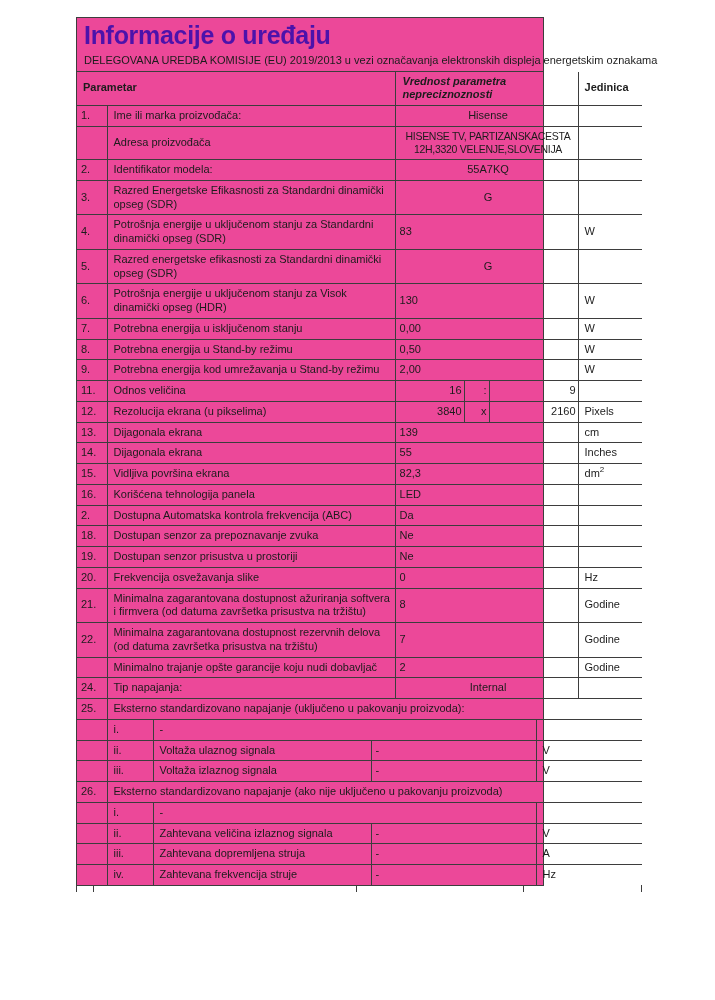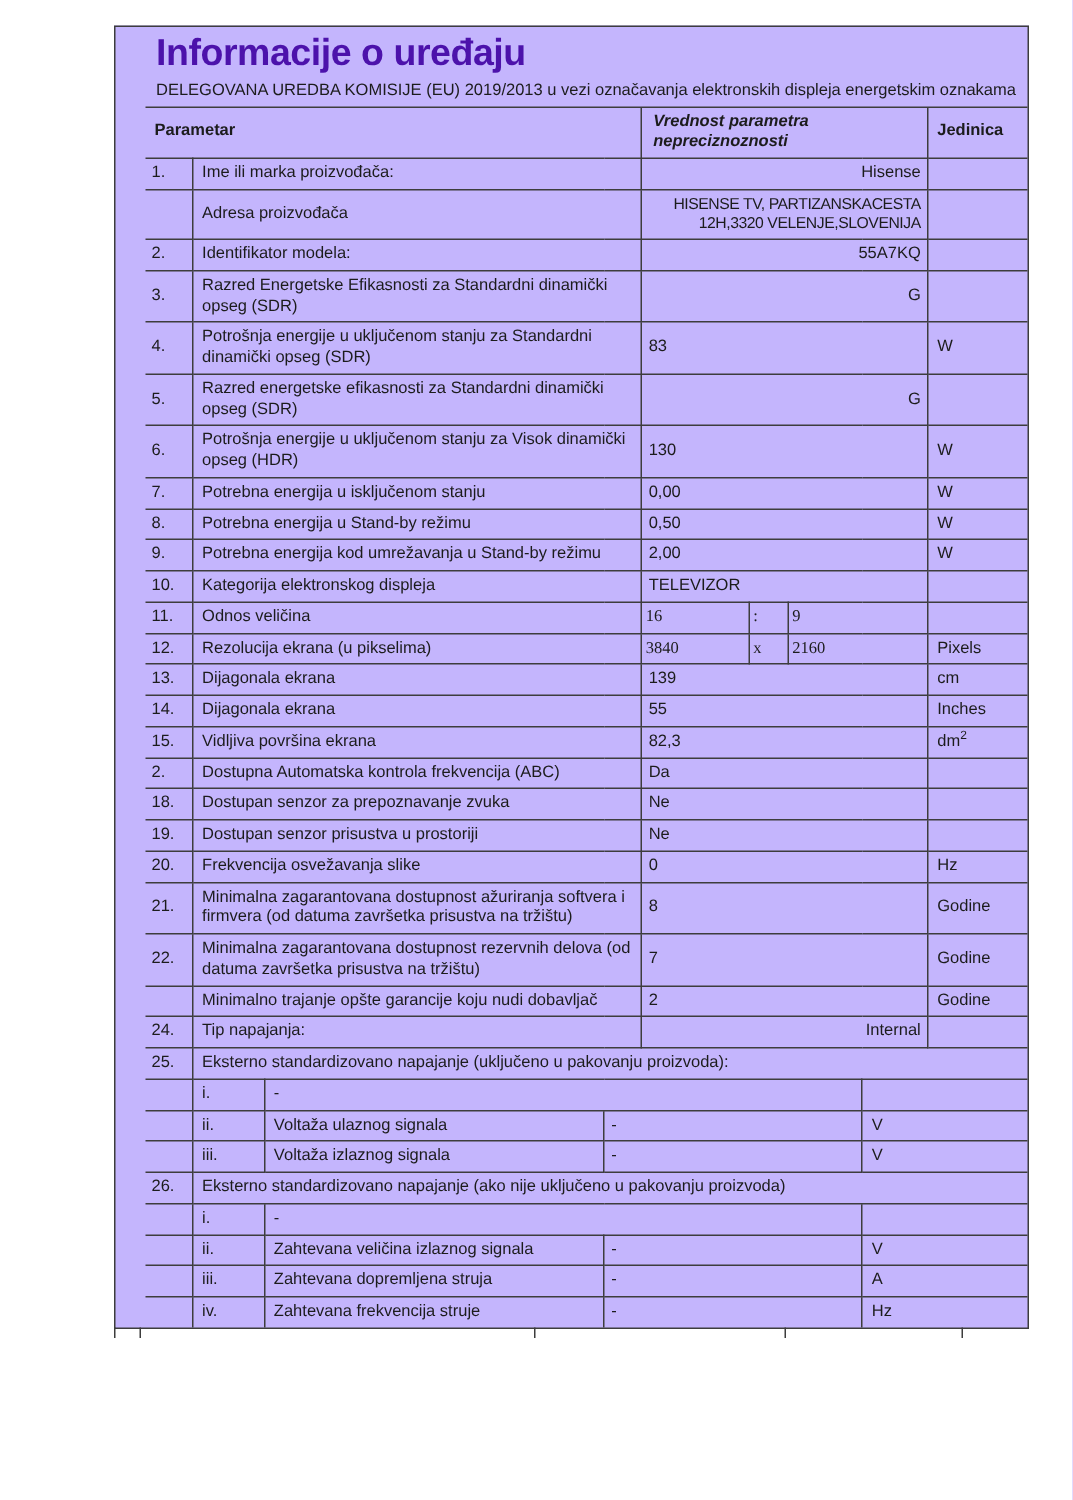--- a/index.html
+++ b/index.html
@@ -3,22 +3,22 @@
 <meta charset="utf-8">
 <style>
   :root{ --purple:#4c12ab; --border:#3d3d3d; --text:#1c1c1c; }
   html,body{ margin:0; padding:0; }
   body{
     width:715px; height:1000px; background:#ffffff; position:relative;
     font-family:"Liberation Sans", sans-serif; color:var(--text);
     -webkit-font-smoothing:antialiased;
   }
   .card{
-    position:absolute; left:76px; top:17px; width:610px;
-    border:1px solid var(--border); box-sizing:border-box; background:#c4b5fd;padding-left:20px;
+    position:absolute; left:76px; top:17px; width:468px;
+    border:1px solid var(--border); box-sizing:border-box; background:#ec4899;
   }
   .head{ padding:4px 8px 5px 7px; }
   .title{
     margin:0; font-size:25px; font-weight:bold; color:var(--purple);
     letter-spacing:-0.3px; line-height:1.1;
   }
   .subtitle{ font-size:11px; margin-top:4px; white-space:nowrap; }
   .table-wrap{ border-top:1px solid var(--border); }
   table{
     width:100%; border-collapse:collapse; border:hidden; table-layout:fixed;
@@ -28,23 +28,23 @@
     border:1px solid var(--border); padding:3px 4px; vertical-align:middle;
     line-height:1.25; overflow:hidden;
   }
   th{ text-align:left; font-weight:bold; padding-left:6px; }
   th.vh{ padding-left:7px;font-style:italic; }
   td.num{ padding-left:4px; }
   td.subnum{ padding-left:6px; }
   td.lbl{ padding-left:6px; }
   td.sec{ padding-left:6px; }
   td.val.r{ text-align:left; padding-right:5px; }
-  td.val.l{ text-align:right; padding-left:7px; }
+  td.val.l{ text-align:center; padding-left:7px; }
   td.val.tight{ font-size:10.5px; letter-spacing:-0.3px; }
-  td.c{ text-align:left; padding-left:2px; padding-right:2px;font-family:Liberation Serif, serif; }
+  td.c{ text-align:right; padding-left:2px; padding-right:2px; }
   td.unit{ padding-left:6px; }
   sup{ font-size:8px; line-height:0; }
   .stubs{ position:absolute; left:-1px; bottom:-8px; width:567px; height:8px; }
   .stubs span{
     position:absolute; top:0; width:1px; height:7px; background:var(--border);
   }
 </style>
 </head>
 <body>
 
@@ -128,26 +128,20 @@
             <td class="val r" colspan="4">0,50</td>
             <td class="unit">W</td>
           </tr>
           <tr>
             <td class="num">9.</td>
             <td class="lbl" colspan="3">Potrebna energija kod umrežavanja u Stand-by režimu</td>
             <td class="val r" colspan="4">2,00</td>
             <td class="unit">W</td>
           </tr>
           <tr>
-            <td class="num">10.</td>
-            <td class="lbl" colspan="3">Kategorija elektronskog displeja</td>
-            <td class="val r" colspan="4">TELEVIZOR</td>
-            <td class="unit"></td>
-          </tr>
-          <tr>
             <td class="num">11.</td>
             <td class="lbl" colspan="3">Odnos veličina</td>
             <td class="val c">16</td>
             <td class="val c">:</td>
             <td class="val c" colspan="2">9</td>
             <td class="unit"></td>
           </tr>
           <tr>
             <td class="num">12.</td>
             <td class="lbl" colspan="3">Rezolucija ekrana (u pikselima)</td>
@@ -166,20 +160,26 @@
             <td class="num">14.</td>
             <td class="lbl" colspan="3">Dijagonala ekrana</td>
             <td class="val r" colspan="4">55</td>
             <td class="unit">Inches</td>
           </tr>
           <tr>
             <td class="num">15.</td>
             <td class="lbl" colspan="3">Vidljiva površina ekrana</td>
             <td class="val r" colspan="4">82,3</td>
             <td class="unit">dm<sup>2</sup></td>
+          </tr>
+          <tr>
+            <td class="num">16.</td>
+            <td class="lbl" colspan="3">Korišćena tehnologija panela</td>
+            <td class="val r" colspan="4">LED</td>
+            <td class="unit"></td>
           </tr>
           <tr>
             <td class="num">2.</td>
             <td class="lbl" colspan="3">Dostupna Automatska kontrola frekvencija (ABC)</td>
             <td class="val r" colspan="4">Da</td>
             <td class="unit"></td>
           </tr>
           <tr>
             <td class="num">18.</td>
             <td class="lbl" colspan="3">Dostupan senzor za prepoznavanje zvuka</td>

